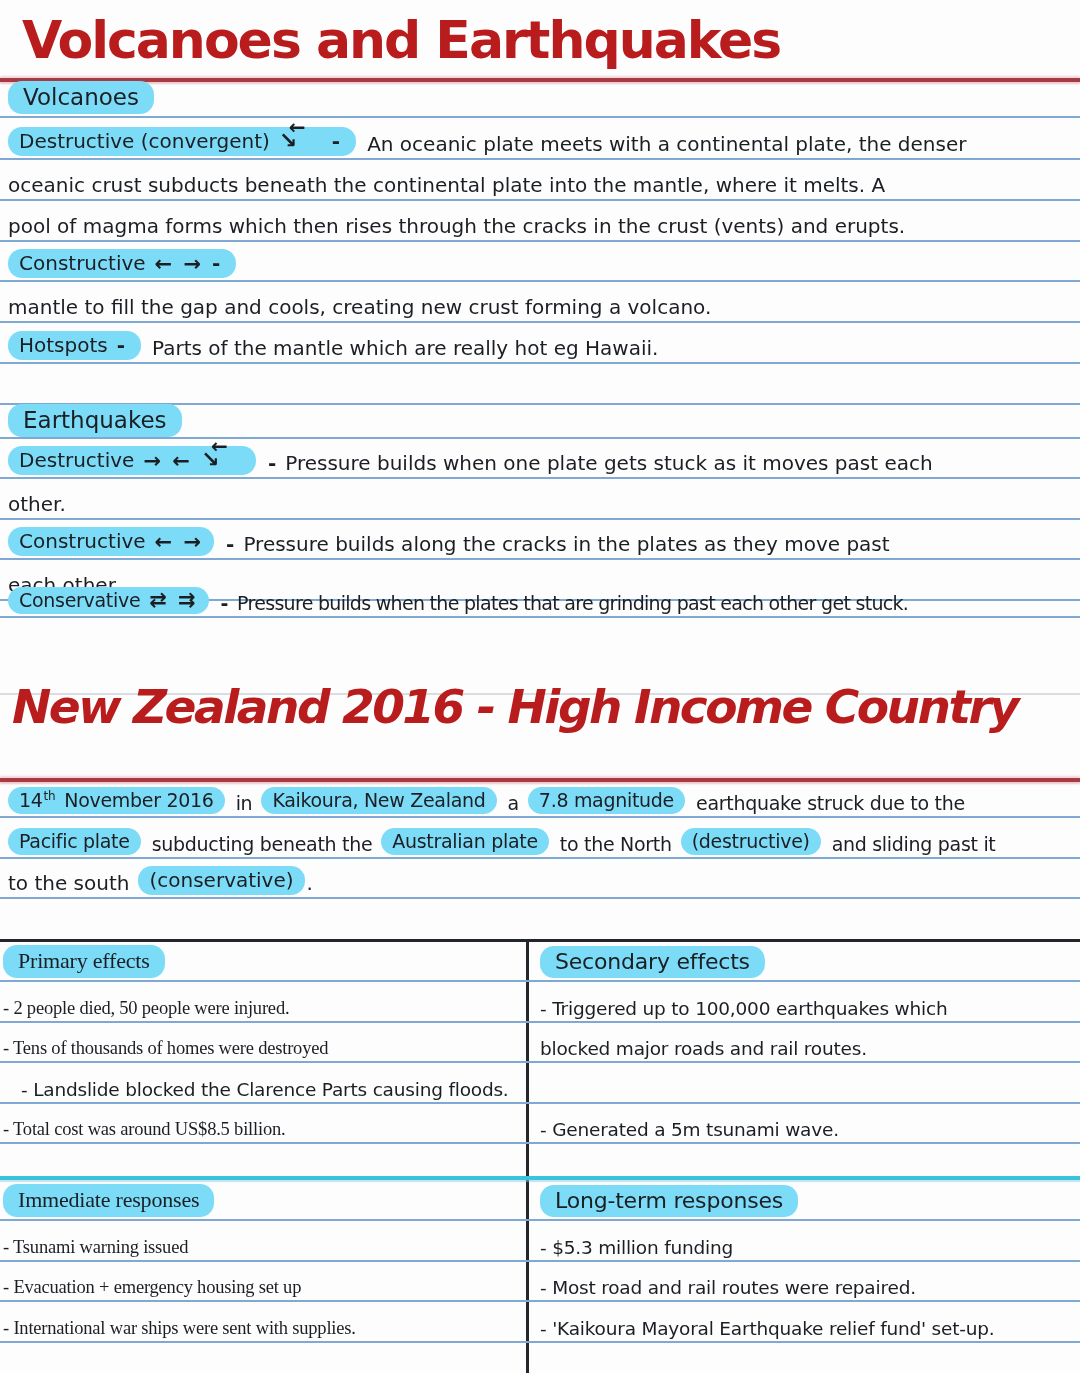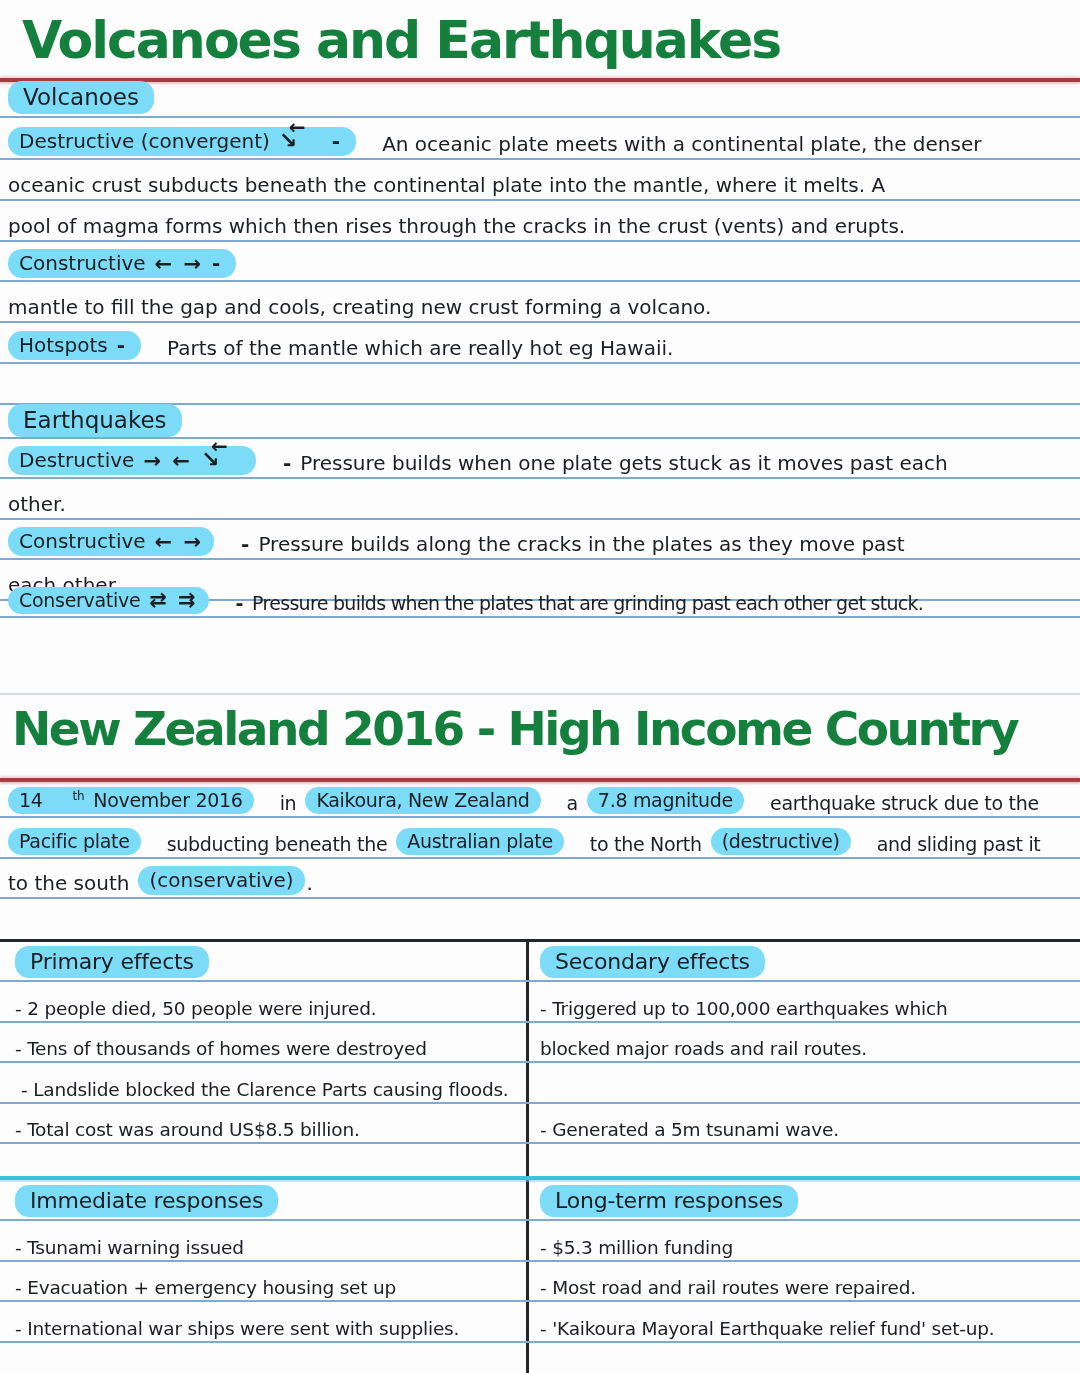--- a/index.html
+++ b/index.html
@@ -4,62 +4,62 @@
 <style>
   * { box-sizing: border-box; }
   html,body { margin:0; padding:0; background:#ffffff; }
   .sheet {
     position:relative; width:1080px; height:1373px;
     background:#fdfdfe; overflow:hidden;
     font-family:"DejaVu Sans", sans-serif; color:#1b1e23;
   }
   .title {
     position:absolute; font-weight:bold; white-space:nowrap;
-    color:#15803d;
+    color:#b91c1c;
   }
   #title1 { top:10px; left:22px; font-size:52px; letter-spacing:-2px; }
-  #title2 { top:701px; left:12px; font-size:47px; letter-spacing:-2.5px; }
+  #title2 { top:679px; left:12px; font-size:47px; letter-spacing:-2.5px;font-style:italic; }
   .redline {
     position:absolute; left:0; width:1080px; height:4px; background:#a73b42;
     box-shadow:0 2px 2px rgba(225,150,160,.55), 0 -2px 2px rgba(225,150,160,.40);
   }
   .row {
     position:absolute; left:0; width:1080px; height:41px;
     border-bottom:2px solid #7fa9d2;
     display:flex; align-items:flex-end; padding:0 0 2px 8px;
     white-space:nowrap; font-size:20px; overflow:hidden;
   }
   .row.noline { border-bottom:none; }
   .row.faint { border-bottom:2px solid rgba(150,160,175,.35); }
   .row.crowd { font-size:19px; letter-spacing:-0.3px; }
   .hl {
     background:#7cdcf7; border-radius:14px; padding:2px 11px 3px;
-    display:inline-flex; align-items:flex-end; gap:9px; margin-right:26px;
+    display:inline-flex; align-items:flex-end; gap:9px; margin-right:11px;
   }
   .hl.head { font-size:23px; padding:3px 15px 4px; }
   .seg { margin-right:9px; }
   .dash { margin:0 5px 0 0; font-weight:600; }
   .dash.out { margin:0 9px 0 1px; }
   .arr { font-weight:600; font-size:21px; letter-spacing:2px; line-height:1; }
   .subduct { position:relative; display:inline-block; width:44px; height:22px; }
   .subduct .t { position:absolute; left:10px; top:-16px; font-size:20px; font-weight:600; }
   .subduct .d { position:absolute; left:0; top:-3px; font-size:22px; font-weight:600; }
   sup.ord { font-size:12px; vertical-align:super; margin-left:1px;text-align:right; }
-  .grp { display:inline-flex; align-items:flex-start;gap:29px; }
+  .grp { display:inline-flex; align-items:flex-start; }
   
   .blackline { position:absolute; left:0; top:939px; width:1080px; height:3px; background:#23262b; }
   .vline { position:absolute; left:526px; top:939px; width:3px; height:434px; background:#23262b; }
   .tealline {
     position:absolute; left:0; top:1176px; width:1080px; height:4px;
     background:#39c3de; box-shadow:0 2px 1px rgba(130,205,230,.5);
   }
   .trow { padding-left:0; }
   .trow .cell-l {
-    flex:0 0 519px; padding-left:15px; overflow:hidden;
-    display:flex; align-items:flex-end; font-size:18.5px; letter-spacing:-0.2px;
+    flex:0 0 519px; padding-left:3px; overflow:hidden;
+    display:flex; align-items:flex-end; font-size:18.5px; letter-spacing:-0.2px;font-family:Liberation Serif, serif;
   }
   .trow .cell-r {
     flex:1 1 auto; padding-left:21px; overflow:hidden;
     display:flex; align-items:flex-end; font-size:18.5px; letter-spacing:-0.2px;
   }
   .tight { letter-spacing:-0.7px; }
   .cont { padding-left:12px; }
   .trow .hl.head { font-size:22px; }
 </style>
 </head>

